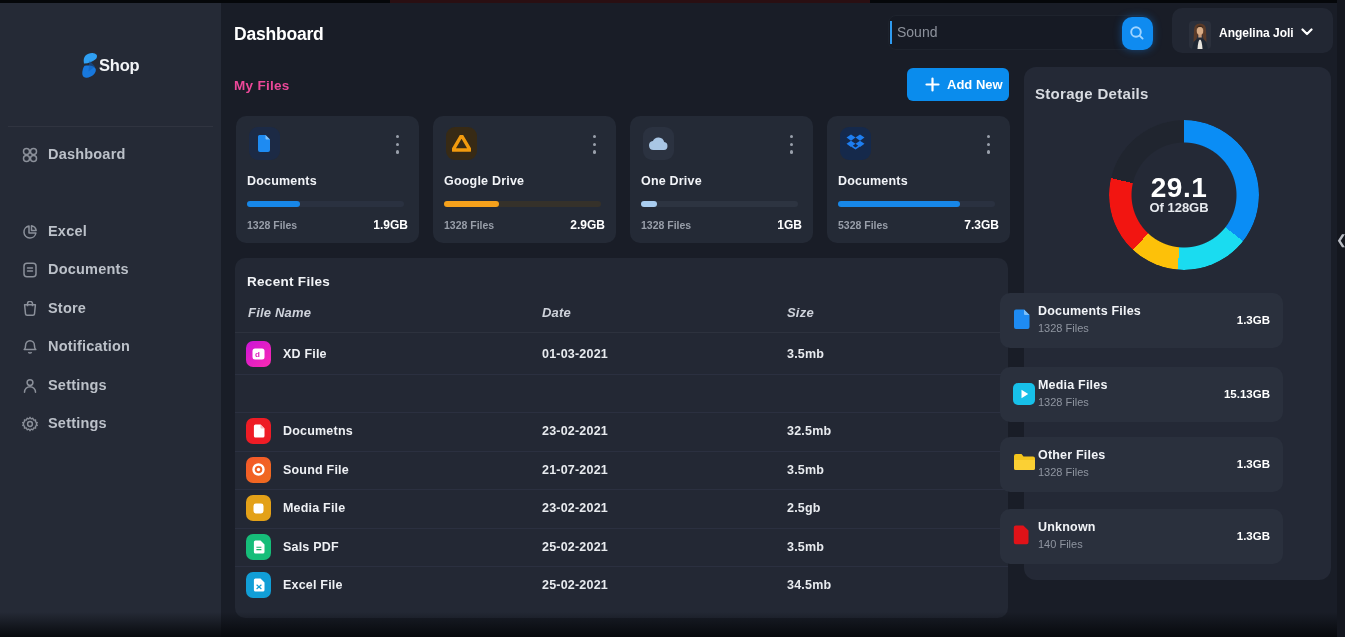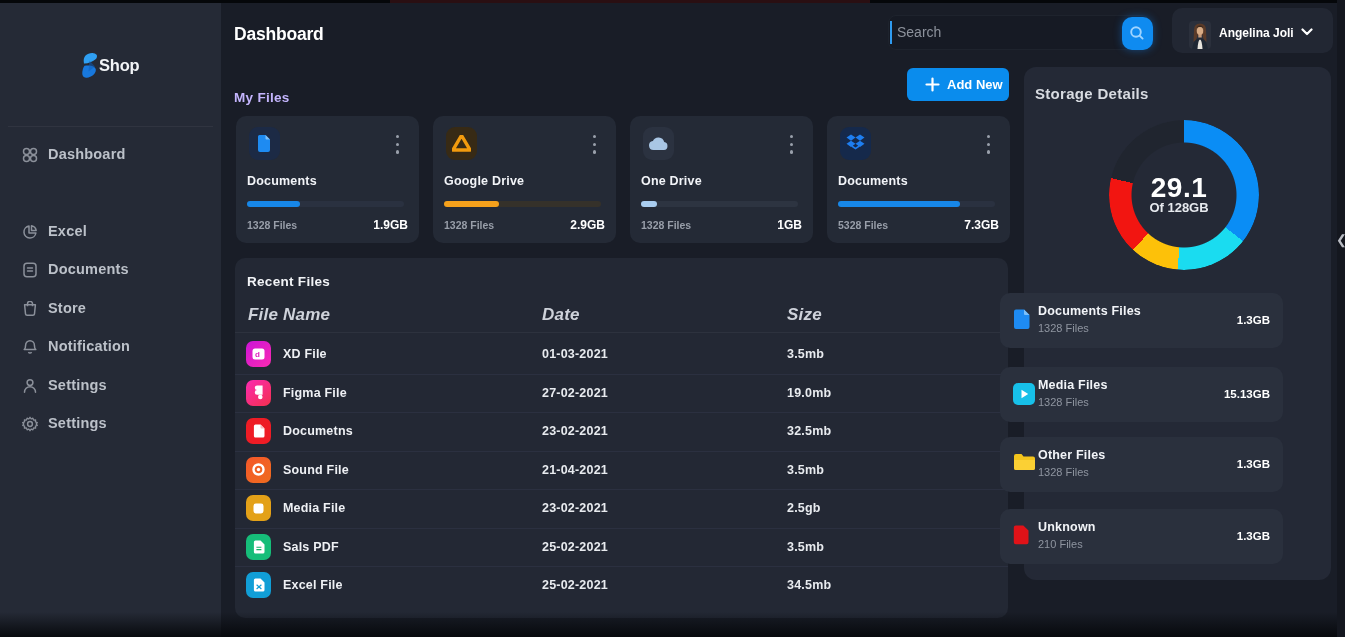--- a/index.html
+++ b/index.html
@@ -21,38 +21,38 @@
 #search { left:888px; top:15px; width:262px; height:35px; background:#161a24; border:1px solid #1e232d; border-radius:8px; }
 #searchTxt { left:897px; top:24px; font-size:14px; color:#8d929c; }
 #cursor { left:890px; top:21px; width:2px; height:23px; background:#2f9bf0; }
 #searchBtn { left:1122px; top:17px; width:31px; height:33px; background:#0f8bf0; border-radius:10px; box-shadow:0 0 8px rgba(20,130,240,.45); }
 #userChip { left:1172px; top:8px; width:161px; height:45px; background:#222733; border-radius:10px; }
 #avatar { left:1189px; top:21px; width:22px; height:28px; border-radius:4px; overflow:hidden; }
 #userName { left:1219px; top:26px; font-size:12px; font-weight:bold; color:#fff; letter-spacing:0; }
 #chev { left:1301px; top:28px; }
 
 
-#myFiles { left:234px; top:78px; font-size:13.5px; font-weight:bold; color:#c4b5fd; letter-spacing:.3px;margin-top:12px; }
+#myFiles { left:234px; top:78px; font-size:13.5px; font-weight:bold; color:#ec4899; letter-spacing:.3px; }
 #addNew { left:907px; top:68px; width:102px; height:33px; background:#0a8ced; border-radius:6px; color:#fff; }
 #addNew span { position:absolute; left:40px; top:9px; font-size:13px; font-weight:bold; }
 
 .fcard { top:116px; width:183px; height:127px; background:#242a36; border-radius:10px; }
 .fcard .ibox { position:absolute; left:13px; top:11px; width:31px; height:33px; border-radius:9px; }
 .fcard .dots { position:absolute; left:160px; top:19px; width:3px; }
 .fcard .dots i { display:block; width:3.4px; height:3.4px; border-radius:50%; background:#99a0ab; margin-bottom:4.2px; }
 .fcard .fname { position:absolute; left:11px; top:58px; font-size:12.5px; font-weight:600; color:#f2f4f8; letter-spacing:.2px; }
 .fcard .track { position:absolute; left:11px; top:85px; width:157px; height:5.5px; border-radius:3px; }
 .fcard .fill { position:absolute; left:0; top:0; height:5.5px; border-radius:3px; }
 .fcard .cnt { position:absolute; left:11px; top:103px; font-size:10.5px; font-weight:600; color:#989ea9; }
 .fcard .sz { position:absolute; right:11px; top:102px; font-size:12px; font-weight:bold; color:#fff; }
 
 
 #recent { left:235px; top:258px; width:773px; height:360px; background:#232834; border-radius:10px; }
 #recentTitle { left:247px; top:274px; font-size:13.5px; font-weight:bold; color:#f2f4f7; letter-spacing:.3px; }
-.colHead { top:305px; font-size:17px; font-weight:bold; font-style:italic; color:#ced2da; letter-spacing:.2px; }
+.colHead { top:305px; font-size:13px; font-weight:bold; font-style:italic; color:#ced2da; letter-spacing:.2px; }
 #rfsep { left:235px; top:332px; width:773px; height:1px; background:#2d323e; }
 .row { left:235px; width:773px; height:38.5px; }
 .row .ric { position:absolute; left:11px; top:6px; width:25px; height:26px; border-radius:7px; }
 .row .rn { position:absolute; left:48px; top:12px; font-size:12.5px; font-weight:600; color:#eef0f4; letter-spacing:.2px; }
 .row .rd { position:absolute; left:307px; top:12px; font-size:12.5px; font-weight:600; color:#e8ebef; letter-spacing:.2px; }
 .row .rs { position:absolute; left:552px; top:12px; font-size:12.5px; font-weight:600; color:#e8ebef; letter-spacing:.2px; }
 .rowsep { left:235px; width:773px; height:1px; background:#2b3040; }
 
 
 #storage { left:1024px; top:67px; width:307px; height:513px; background:#242936; border-radius:12px; }
@@ -136,21 +136,21 @@
   <div class="abs navItem" style="top:405px">
     <svg class="navIcon" width="16" height="16" viewBox="0 0 16 16">
         <circle cx="8" cy="8" r="2.4" fill="none" stroke="#8b909a" stroke-width="1.5"></circle>
         <path d="M8 1.3 L9.2 3 L10.9 2.2 L11.6 4.1 L13.6 3.9 L13.4 5.9 L15.3 6.6 L14.2 8 L15.3 9.4 L13.4 10.1 L13.6 12.1 L11.6 11.9 L10.9 13.8 L9.2 13 L8 14.7 L6.8 13 L5.1 13.8 L4.4 11.9 L2.4 12.1 L2.6 10.1 L0.7 9.4 L1.8 8 L0.7 6.6 L2.6 5.9 L2.4 3.9 L4.4 4.1 L5.1 2.2 L6.8 3 Z" fill="none" stroke="#8b909a" stroke-width="1.3" stroke-linejoin="round"></path>
       </svg>
     <span class="navLbl">Settings</span>
   </div>
 
   <div id="title" class="abs">Dashboard</div>
   <div id="search" class="abs"></div>
-  <div id="searchTxt" class="abs">Search</div>
+  <div id="searchTxt" class="abs">Sound</div>
   <div id="cursor" class="abs"></div>
   <div id="searchBtn" class="abs"></div>
   <svg class="abs" style="left:1129px;top:25px" width="17" height="17" viewBox="0 0 17 17">
     <circle cx="7" cy="7" r="4.8" fill="none" stroke="#9fd4ff" stroke-width="1.9"></circle>
     <line x1="10.6" y1="10.6" x2="13.6" y2="13.6" stroke="#9fd4ff" stroke-width="1.9" stroke-linecap="round"></line>
   </svg>
   <div id="userChip" class="abs"></div>
   <div id="avatar" class="abs">
     <svg width="22" height="28" viewBox="0 0 22 28">
       <rect width="22" height="28" fill="#2b303c"></rect>
@@ -260,32 +260,20 @@
       <svg style="position:absolute;left:6px;top:7px" width="13" height="12" viewBox="0 0 13 12">
           <rect x="0.5" y="0.5" width="12" height="11" rx="2.5" fill="#fff"></rect>
           <text x="3" y="9" font-size="8" font-weight="bold" fill="#e020c0" font-family="Liberation Sans,sans-serif">d</text>
         </svg>
     </div>
     <span class="rn">XD File</span>
       <span class="rd">01-03-2021</span>
       <span class="rs">3.5mb</span>
   </div>
   <div class="abs rowsep" style="top:373.5px"></div>
-  <div class="abs row" style="top:373.5px">
-    <div class="ric" style="background:linear-gradient(140deg,#fb2bb1,#f3304e)">
-      <svg style="position:absolute;left:8px;top:5.5px" width="10" height="15" viewBox="0 0 10 15">
-          <path d="M0.8 2.8 a2.3 2.3 0 0 1 2.3 -2.3 H8.6 V5.1 H3.1 A2.3 2.3 0 0 1 0.8 2.8 Z" fill="#fff"></path>
-          <path d="M0.8 7.4 a2.3 2.3 0 0 1 2.3 -2.3 H8.6 V9.7 H3.1 A2.3 2.3 0 0 1 0.8 7.4 Z" fill="#fff"></path>
-          <circle cx="6.3" cy="12" r="2.3" fill="#fff"></circle>
-        </svg>
-    </div>
-    <span class="rn">Figma File</span>
-      <span class="rd">27-02-2021</span>
-      <span class="rs">19.0mb</span>
-  </div>
   <div class="abs rowsep" style="top:412px"></div>
   <div class="abs row" style="top:412px">
     <div class="ric" style="background:#ee1c25">
       <svg style="position:absolute;left:7px;top:6px" width="12" height="14" viewBox="0 0 12 14">
           <path d="M2.5 0.5 h5 L11.5 4.5 V12 a1.6 1.6 0 0 1 -1.6 1.6 H2.5 a1.6 1.6 0 0 1 -1.6 -1.6 V2.1 A1.6 1.6 0 0 1 2.5 0.5 Z" fill="#fff"></path>
           <path d="M7.5 0.5 L11.5 4.5 H8.5 a1 1 0 0 1 -1 -1 Z" fill="#f9b9bc"></path>
         </svg>
     </div>
     <span class="rn">Documetns</span>
       <span class="rd">23-02-2021</span>
@@ -293,21 +281,21 @@
   </div>
   <div class="abs rowsep" style="top:450.5px"></div>
   <div class="abs row" style="top:450.5px">
     <div class="ric" style="background:linear-gradient(140deg,#f4582a,#ef6c1f)">
       <svg style="position:absolute;left:6px;top:6.5px" width="13" height="13" viewBox="0 0 13 13">
           <circle cx="6.5" cy="6.5" r="5" fill="none" stroke="#fff" stroke-width="2.4"></circle>
           <circle cx="6.5" cy="6.5" r="1.7" fill="#fff"></circle>
         </svg>
     </div>
     <span class="rn">Sound File</span>
-      <span class="rd">21-04-2021</span>
+      <span class="rd">21-07-2021</span>
       <span class="rs">3.5mb</span>
   </div>
   <div class="abs rowsep" style="top:489px"></div>
   <div class="abs row" style="top:489px">
     <div class="ric" style="background:#e3a118">
       <svg style="position:absolute;left:7px;top:8px" width="11" height="11" viewBox="0 0 11 11">
           <rect x="0.5" y="0.5" width="10" height="10" rx="2.4" fill="#fff"></rect>
         </svg>
     </div>
     <span class="rn">Media File</span>
@@ -369,21 +357,21 @@
       </svg>
     <div class="st">Other Files</div>
       <div class="ss">1328 Files</div>
       <div class="sv">1.3GB</div>
   </div>
   <div class="abs scard" style="top:509px">
     <svg class="sic" width="16" height="20" viewBox="0 0 16 20">
         <path d="M2.8 0.5 h7.5 L15.5 5.5 V17.2 a2 2 0 0 1 -2 2 H2.8 a2 2 0 0 1 -2 -2 V2.5 a2 2 0 0 1 2 -2 Z" fill="#e01218"></path>
       </svg>
     <div class="st">Unknown</div>
-      <div class="ss">210 Files</div>
+      <div class="ss">140 Files</div>
       <div class="sv">1.3GB</div>
   </div>
 
   <div id="topstrip" class="abs"></div>
   <div id="topmaroon" class="abs"></div>
   <div id="botgrad" class="abs"></div>
   <div id="redge" class="abs"></div>
   <div id="rchev" class="abs">❮</div>
 </div>
 

